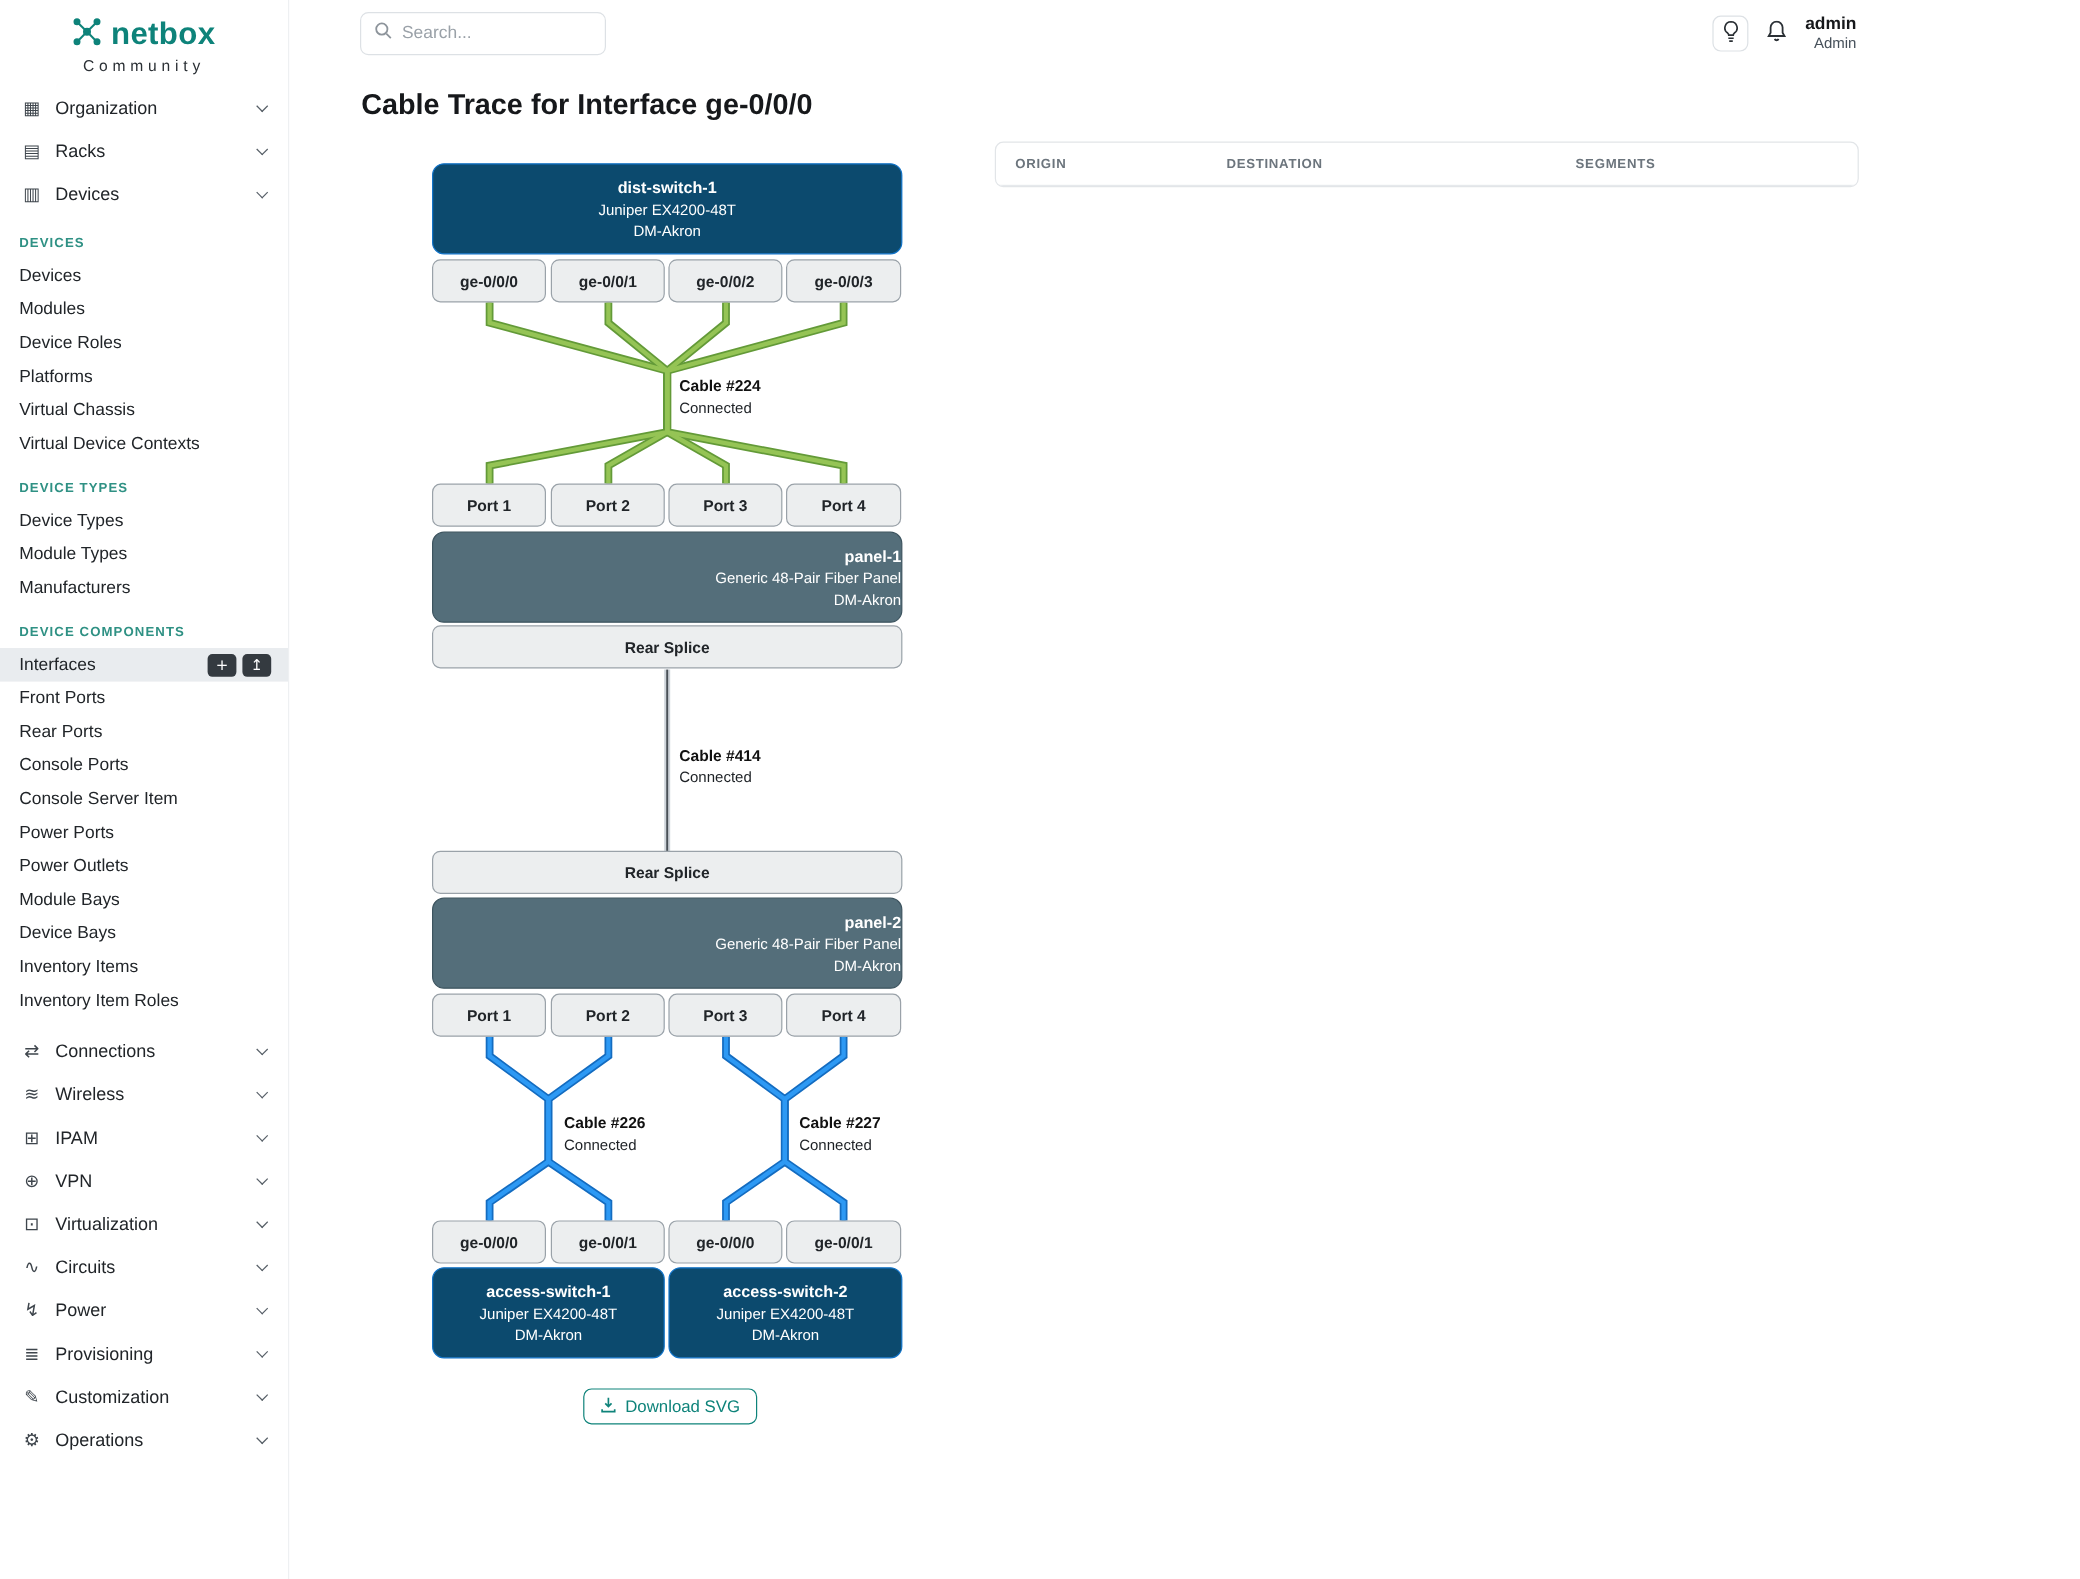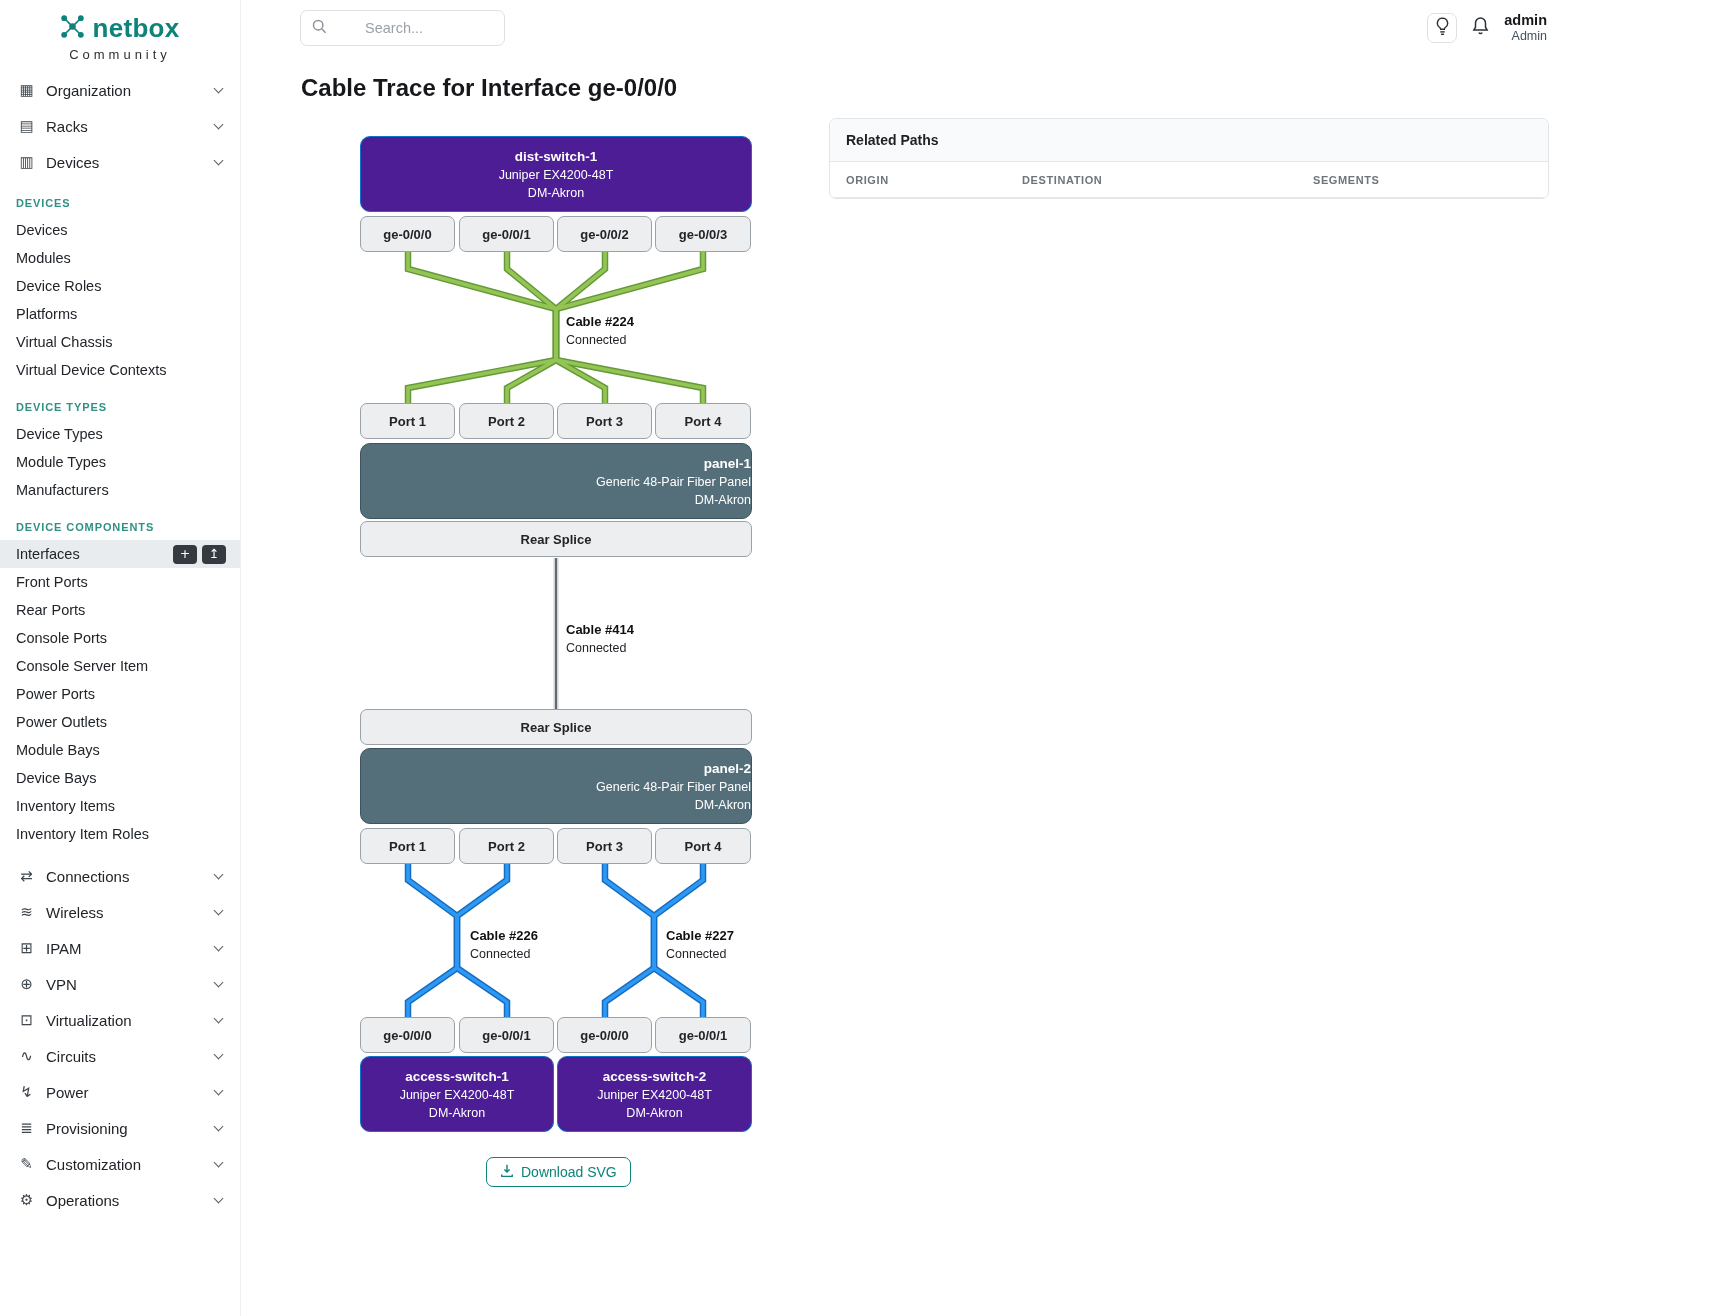--- a/index.html
+++ b/index.html
@@ -19,21 +19,21 @@
   .section-label { margin: 17px 0 7px; padding: 0 16px; font-size: 11px; font-weight: bold; letter-spacing: .9px; color: #2f9184; }
   .sub-item { display: flex; align-items: center; height: 28px; padding: 0 14px 0 16px; font-size: 14.5px; color: #212529; cursor: pointer; }
   .sub-item.active { background: #e9ecef; }
   .row-actions { margin-left: auto; display: flex; gap: 5px; }
   .mini-btn { width: 24px; height: 19px; background: #343a40; color: #fff; border: none; border-radius: 4px; font-size: 12.5px; line-height: 1; display: flex; align-items: center; justify-content: center; cursor: pointer; font-family: "DejaVu Sans", sans-serif; }
 
   
   .main { position: absolute; left: 283px; top: 0; width: 1266px; height: 100%; background: #fff; }
   .topbar { position: absolute; left: 0; top: 0; width: 100%; height: 56px; display: flex; align-items: center; padding: 0 0 0 17px; background: #fff; }
   .search { display: flex; align-items: center; gap: 8px; width: 205px; height: 36px; border: 1px solid #dde1e5; border-radius: 7px; padding: 0 11px; background: #fff; }
-  .search input { border: none; outline: none; width: 100%; font-size: 14.5px; color: #495057; font-family: "Liberation Sans", sans-serif; background: transparent; margin-left: 30px; }
+  .search input { border: none; outline: none; width: 100%; font-size: 14.5px; color: #495057; font-family: "Liberation Sans", sans-serif; background: transparent; }
   .search input::placeholder { color: #9aa1a8; }
   .top-right { margin-left: auto; display: flex; align-items: center; gap: 15px; padding-right: 2px; }
   .theme-btn { width: 30px; height: 30px; border: 1px solid #dde1e5; border-radius: 7px; background: #fff; display: flex; align-items: center; justify-content: center; cursor: pointer; }
   .bell-btn { background: none; border: none; cursor: pointer; display: flex; align-items: center; }
   .user { text-align: right; line-height: 1.2; cursor: pointer; }
   .user-name { font-weight: bold; font-size: 14.5px; color: #16181b; }
   .user-role { font-size: 12.5px; color: #46505a; }
 
   .page-title { position: absolute; left: 18px; top: 74px; font-size: 24px; font-weight: 600; color: #16181b; }
 
@@ -41,21 +41,21 @@
   .diagram { position: absolute; left: 77px; top: 136px; width: 392px; height: 1075px; }
   .diagram svg.cables { position: absolute; left: 0; top: 0; z-index: 0; }
   .co { fill: none; stroke: #639a38; stroke-width: 6.5; }
   .cg { fill: none; stroke: #95c455; stroke-width: 3.6; }
   .bo { fill: none; stroke: #146cc0; stroke-width: 6.5; }
   .cb { fill: none; stroke: #2d99f4; stroke-width: 3.6; }
   .go { fill: none; stroke: #ced4da; stroke-width: 5; }
   .gc { fill: none; stroke: #495057; stroke-width: 1.6; }
 
   .dev-box { position: absolute; z-index: 1; border-radius: 10px; color: #fff; text-align: center; display: flex; flex-direction: column; justify-content: center; gap: 4px; cursor: pointer; }
-  .dev-box.blue { background: #4c1d95; border: 1.5px solid #1173c8; }
+  .dev-box.blue { background: #0c4a6e; border: 1.5px solid #1173c8; }
   .dev-box.slate { background: #546e7a; border: 1.5px solid #3d545f; text-align: right; }
   .dev-box .t1 { font-weight: bold; font-size: 13.5px; }
   .dev-box .t2 { font-size: 12.5px; }
 
   .term { position: absolute; z-index: 1; height: 36px; background: #eceeef; border: 1.5px solid #9aa2a9; border-radius: 7px; display: flex; align-items: center; justify-content: center; font-size: 13px; font-weight: bold; color: #212529; cursor: pointer; }
 
   .cable-label { position: absolute; z-index: 2; cursor: pointer; }
   .cable-label .cl1 { font-weight: bold; font-size: 13px; line-height: 19px; color: #111; }
   .cable-label .cl2 { font-size: 12.5px; line-height: 19px; color: #1d2125; }
 
@@ -342,21 +342,20 @@
           <svg width="14" height="15" viewBox="0 0 16 16">
               <path d="M8 1.5v8M5 6.8l3 3 3-3" stroke="#0e837a" stroke-width="1.6" fill="none"></path>
               <path d="M2 12.5v2.2h12v-2.2" stroke="#0e837a" stroke-width="1.6" fill="none"></path>
             </svg>
         </span>
         <span>Download SVG</span>
       </button>
     </div>
 
     <section class="card">
-      <div class="card-header">Related Paths</div>
       <div class="thead">
         <div class="th">ORIGIN</div>
         <div class="th">DESTINATION</div>
         <div class="th">SEGMENTS</div>
       </div>
     </section>
 
   </main>
 </div>
 

